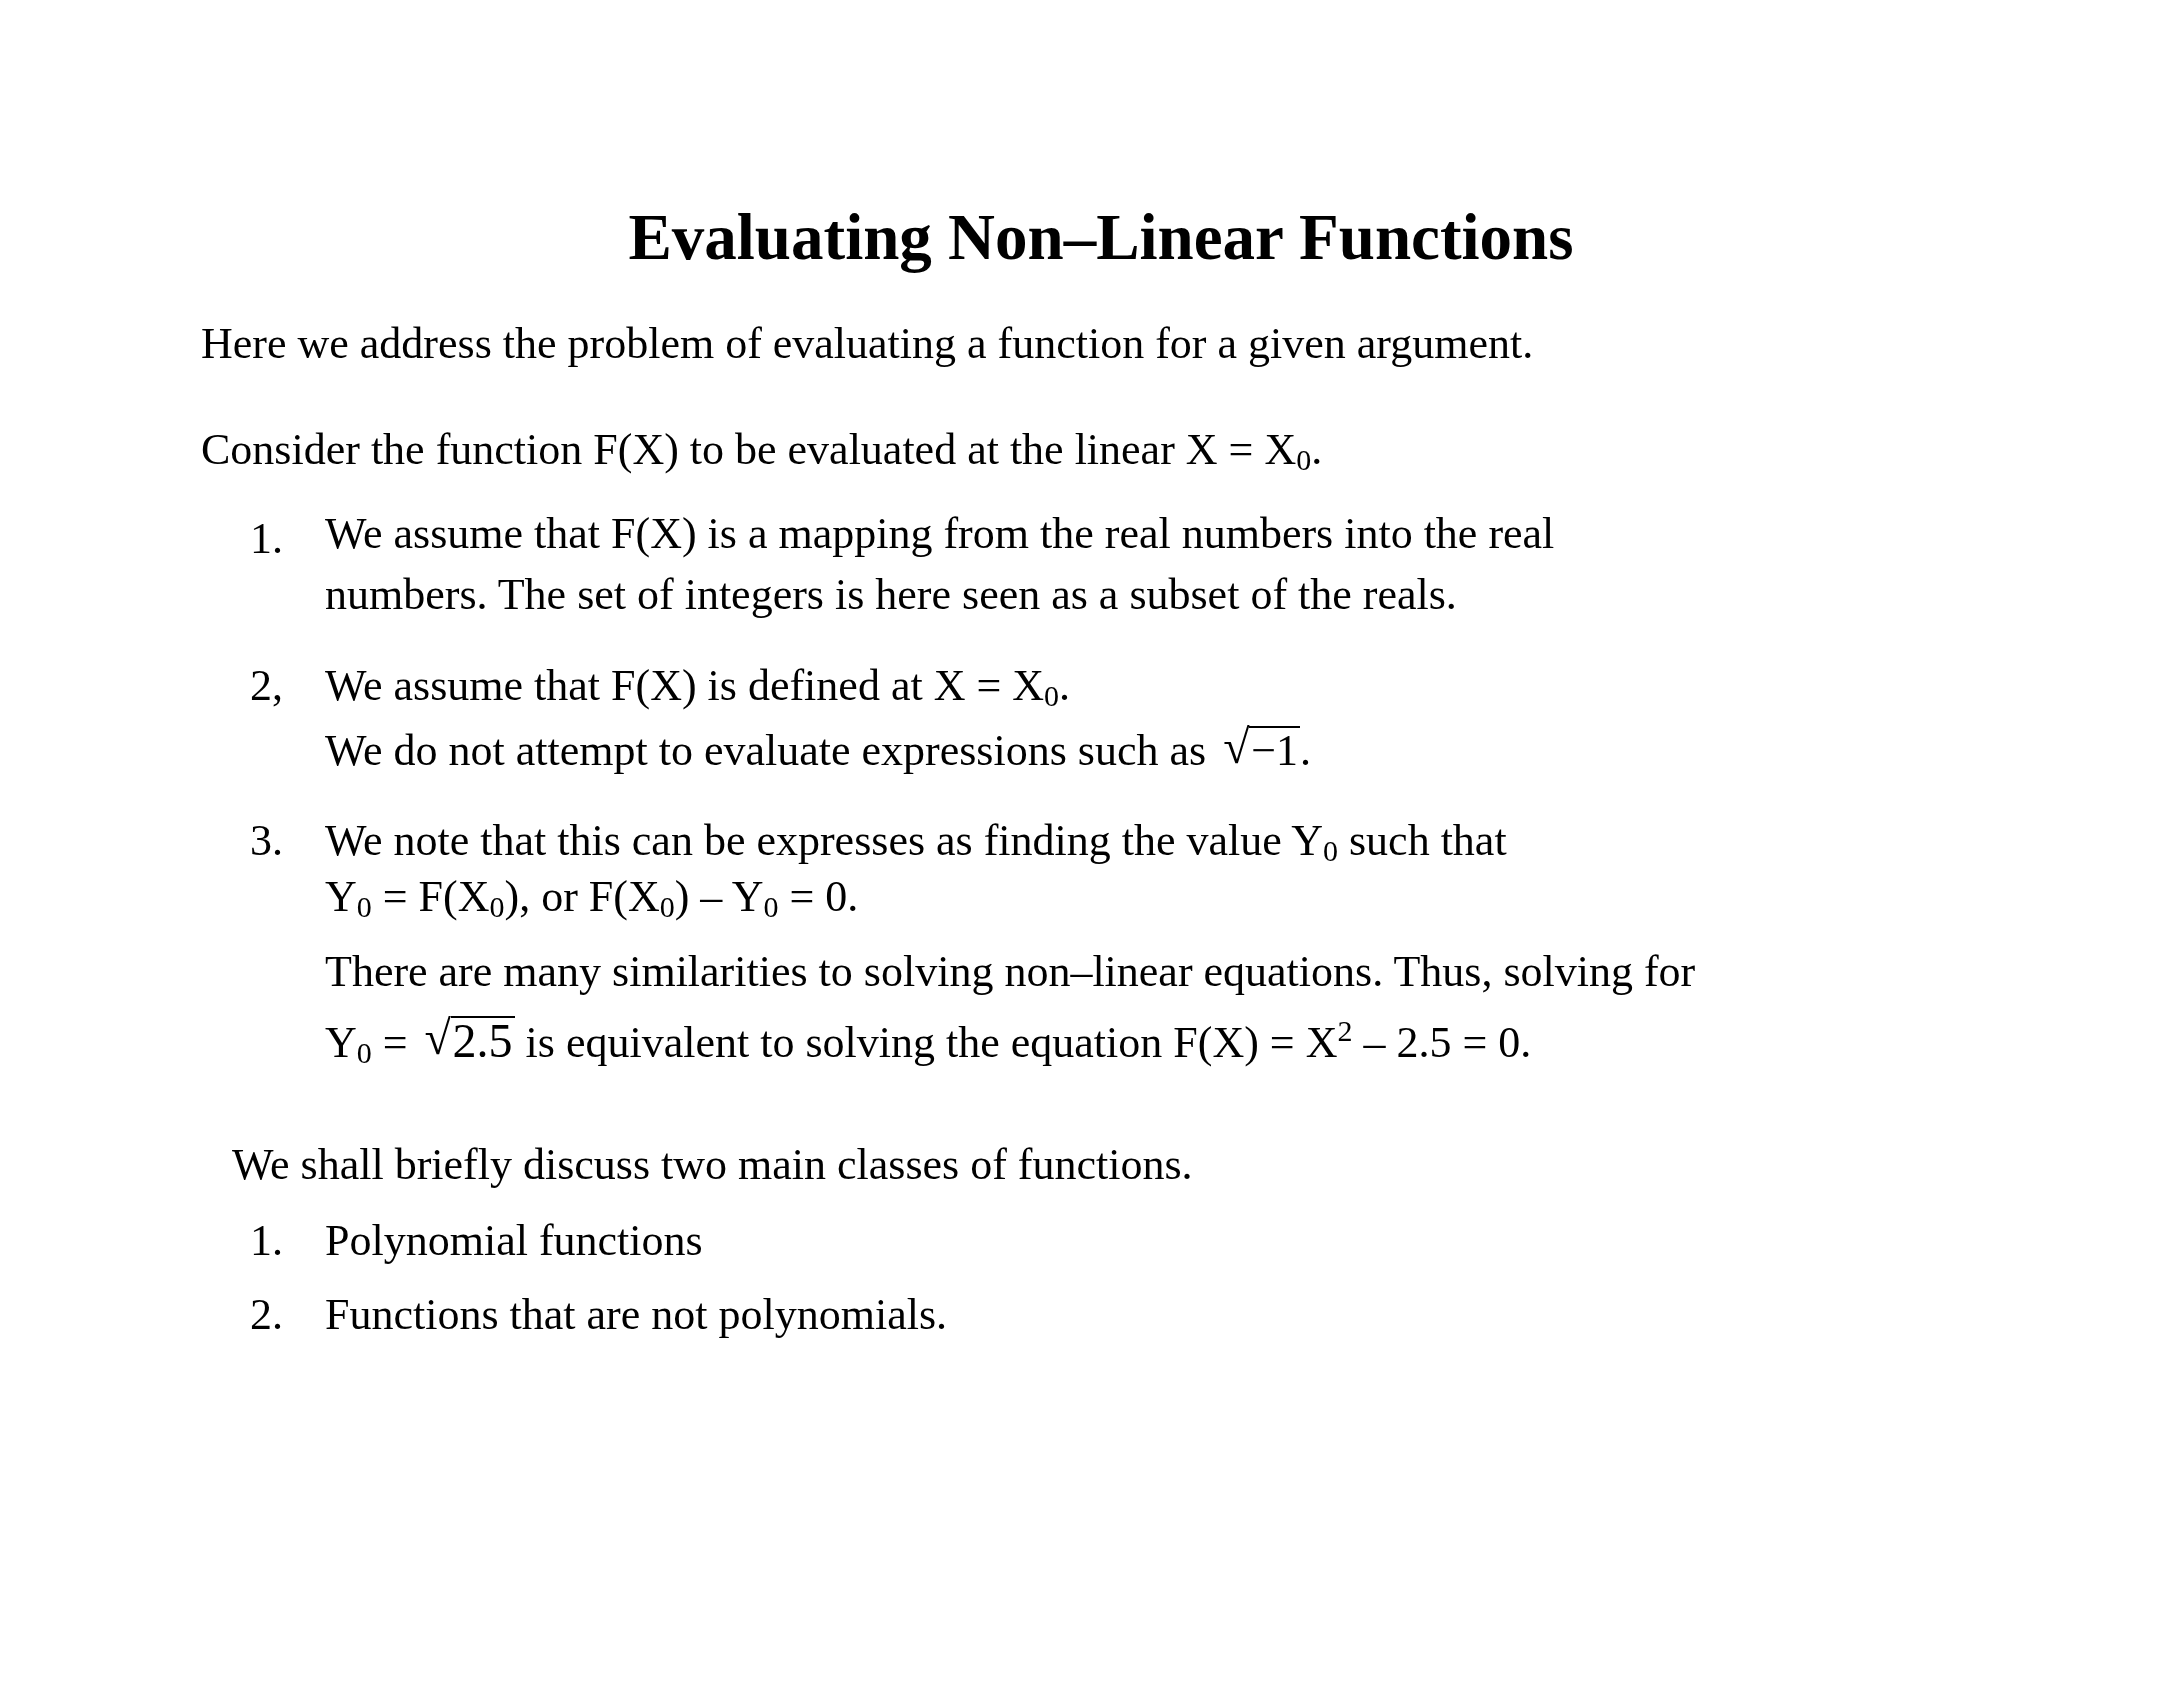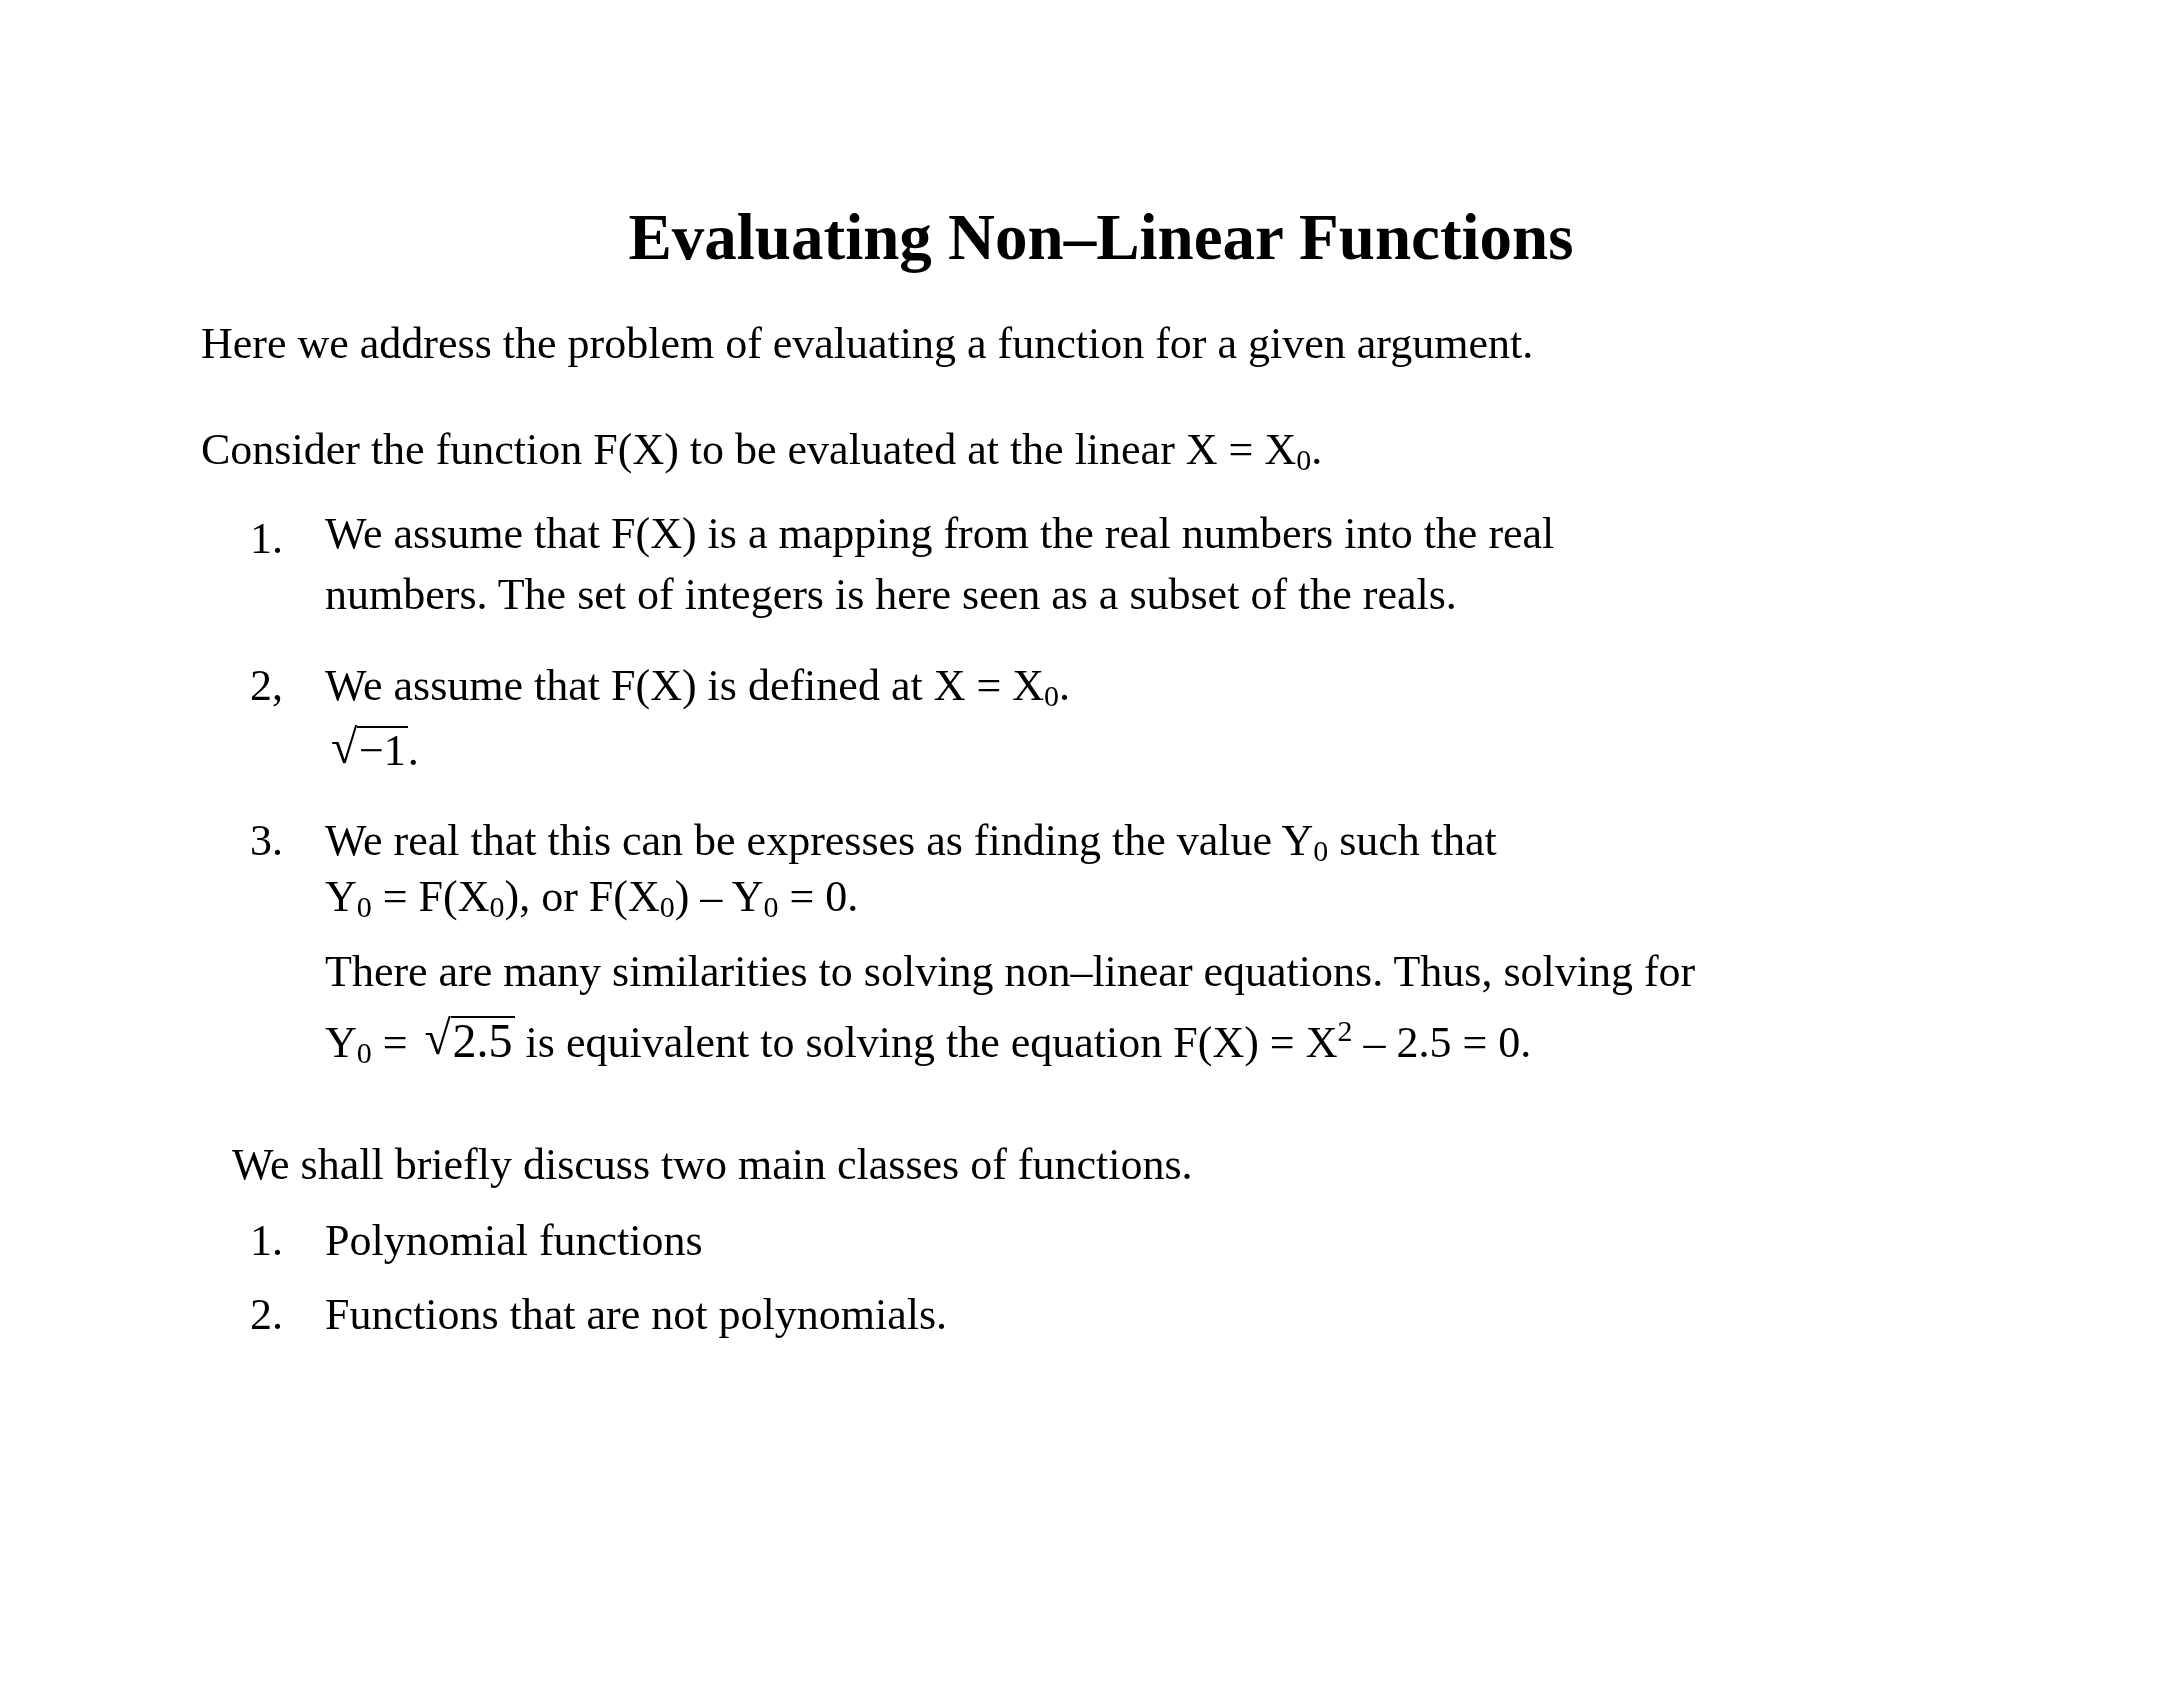--- a/index.html
+++ b/index.html
@@ -24,24 +24,24 @@
 <div class="line" style="left:201px; top:318px;">Here we address the problem of evaluating a function for a given argument.</div>
 
 <div class="line" style="left:201px; top:424px;"><span>Consider the function F(X) to be evaluated at the linear X = X</span><sub>0</sub><span>.</span></div>
 
 <div class="num" style="left:250px; top:513px;">1.</div>
 <div class="line" style="left:325px; top:508px;">We assume that F(X) is a mapping from the real numbers into the real</div>
 <div class="line" style="left:325px; top:569px;">numbers.  The set of integers is here seen as a subset of the reals.</div>
 
 <div class="num" style="left:250px; top:660px;">2,</div>
 <div class="line" style="left:325px; top:660px;"><span>We assume that F(X) is defined at X = X</span><sub>0</sub><span>.</span></div>
-<div class="line" style="left:325px; top:725px;"> <span class="sqrt"><span class="tick">√</span><span class="rad">−1</span></span><span>.</span></div>
+<div class="line" style="left:325px; top:725px;"><span>We do not attempt to evaluate expressions such as</span> <span class="sqrt"><span class="tick">√</span><span class="rad">−1</span></span><span>.</span></div>
 
 <div class="num" style="left:250px; top:815px;">3.</div>
-<div class="line" style="left:325px; top:815px;"><span>We real that this can be expresses as finding the value Y</span><sub>0</sub><span> such that</span></div>
+<div class="line" style="left:325px; top:815px;"><span>We note that this can be expresses as finding the value Y</span><sub>0</sub><span> such that</span></div>
 <div class="line" style="left:325px; top:871px;"><span>Y</span><sub>0</sub><span> = F(X</span><sub>0</sub><span>), or F(X</span><sub>0</sub><span>) – Y</span><sub>0</sub><span> = 0.</span></div>
 <div class="line" style="left:325px; top:946px;">There are many similarities to solving non–linear equations.  Thus, solving for</div>
 <div class="line" style="left:325px; top:1016px;"><span>Y</span><sub>0</sub><span> = </span><span class="sqrt"><span class="tick">√</span><span class="rad big">2.5</span></span><span> is equivalent to solving the equation F(X) = X</span><sup>2</sup><span> – 2.5 = 0.</span></div>
 
 <div class="line" style="left:201px; top:1139px;margin-left:31px;">We shall briefly discuss two main classes of functions.</div>
 <div class="num" style="left:250px; top:1215px;">1.</div>
 <div class="line" style="left:325px; top:1215px;text-align:center;">Polynomial functions</div>
 <div class="num" style="left:250px; top:1289px;">2.</div>
 <div class="line" style="left:325px; top:1289px;text-align:center;">Functions that are not polynomials.</div>
 

